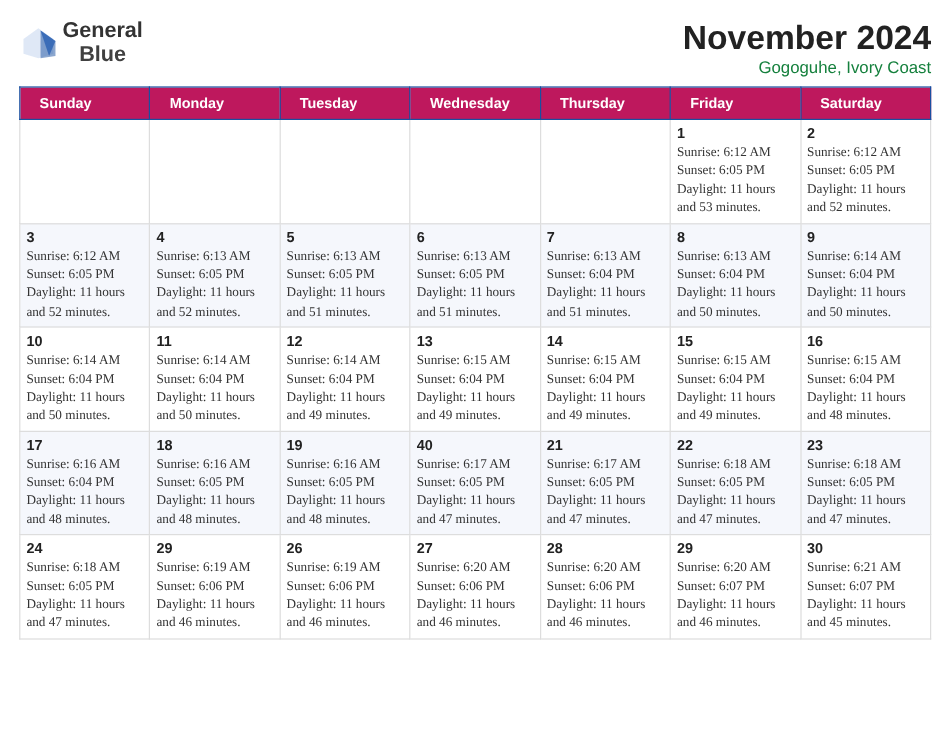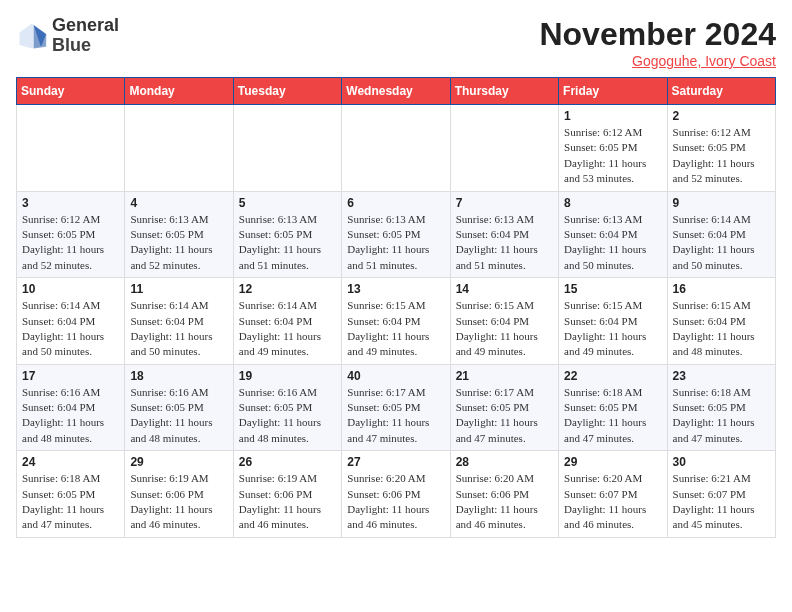--- a/index.html
+++ b/index.html
@@ -13,54 +13,54 @@
     .header {
       display: flex;
       justify-content: space-between;
       align-items: flex-start;
       margin-bottom: 8px;
     }
     .logo {
       display: flex;
       align-items: center;
       gap: 4px;
+      text-align: center;
     }
     .logo-text {
       font-size: 18px;
       font-weight: bold;
       line-height: 1.1;
     }
     .logo-general { color: #333; }
     .logo-blue { color: #404040; }
     .logo-icon {
       width: 32px;
       height: 32px;
     }
     .title-block {
       text-align: right;
     }
     .month-title {
-      font-size: 32px;
+      font-size: 28px;
       font-weight: bold;
       color: #222;
     }
     .location {
       font-size: 14px;
-      color: #ef4444;
-      text-decoration: underline;
+      color: #15803d;
     }
     .calendar {
       width: 100%;
       border-collapse: collapse;
       font-size: 11px;
     }
     .calendar th {
-      background: #ef4444;
+      background: #be185d;
       color: #fff;
-      padding: 6px 4px;
+      padding: 6px 16px;
       text-align: left;
       font-size: 12px;
       font-weight: bold;
       border: 1px solid #1a4fa0;
     }
     .calendar td {
       vertical-align: top;
       padding: 4px 5px;
       border: 1px solid #ddd;
       background: #fff;

